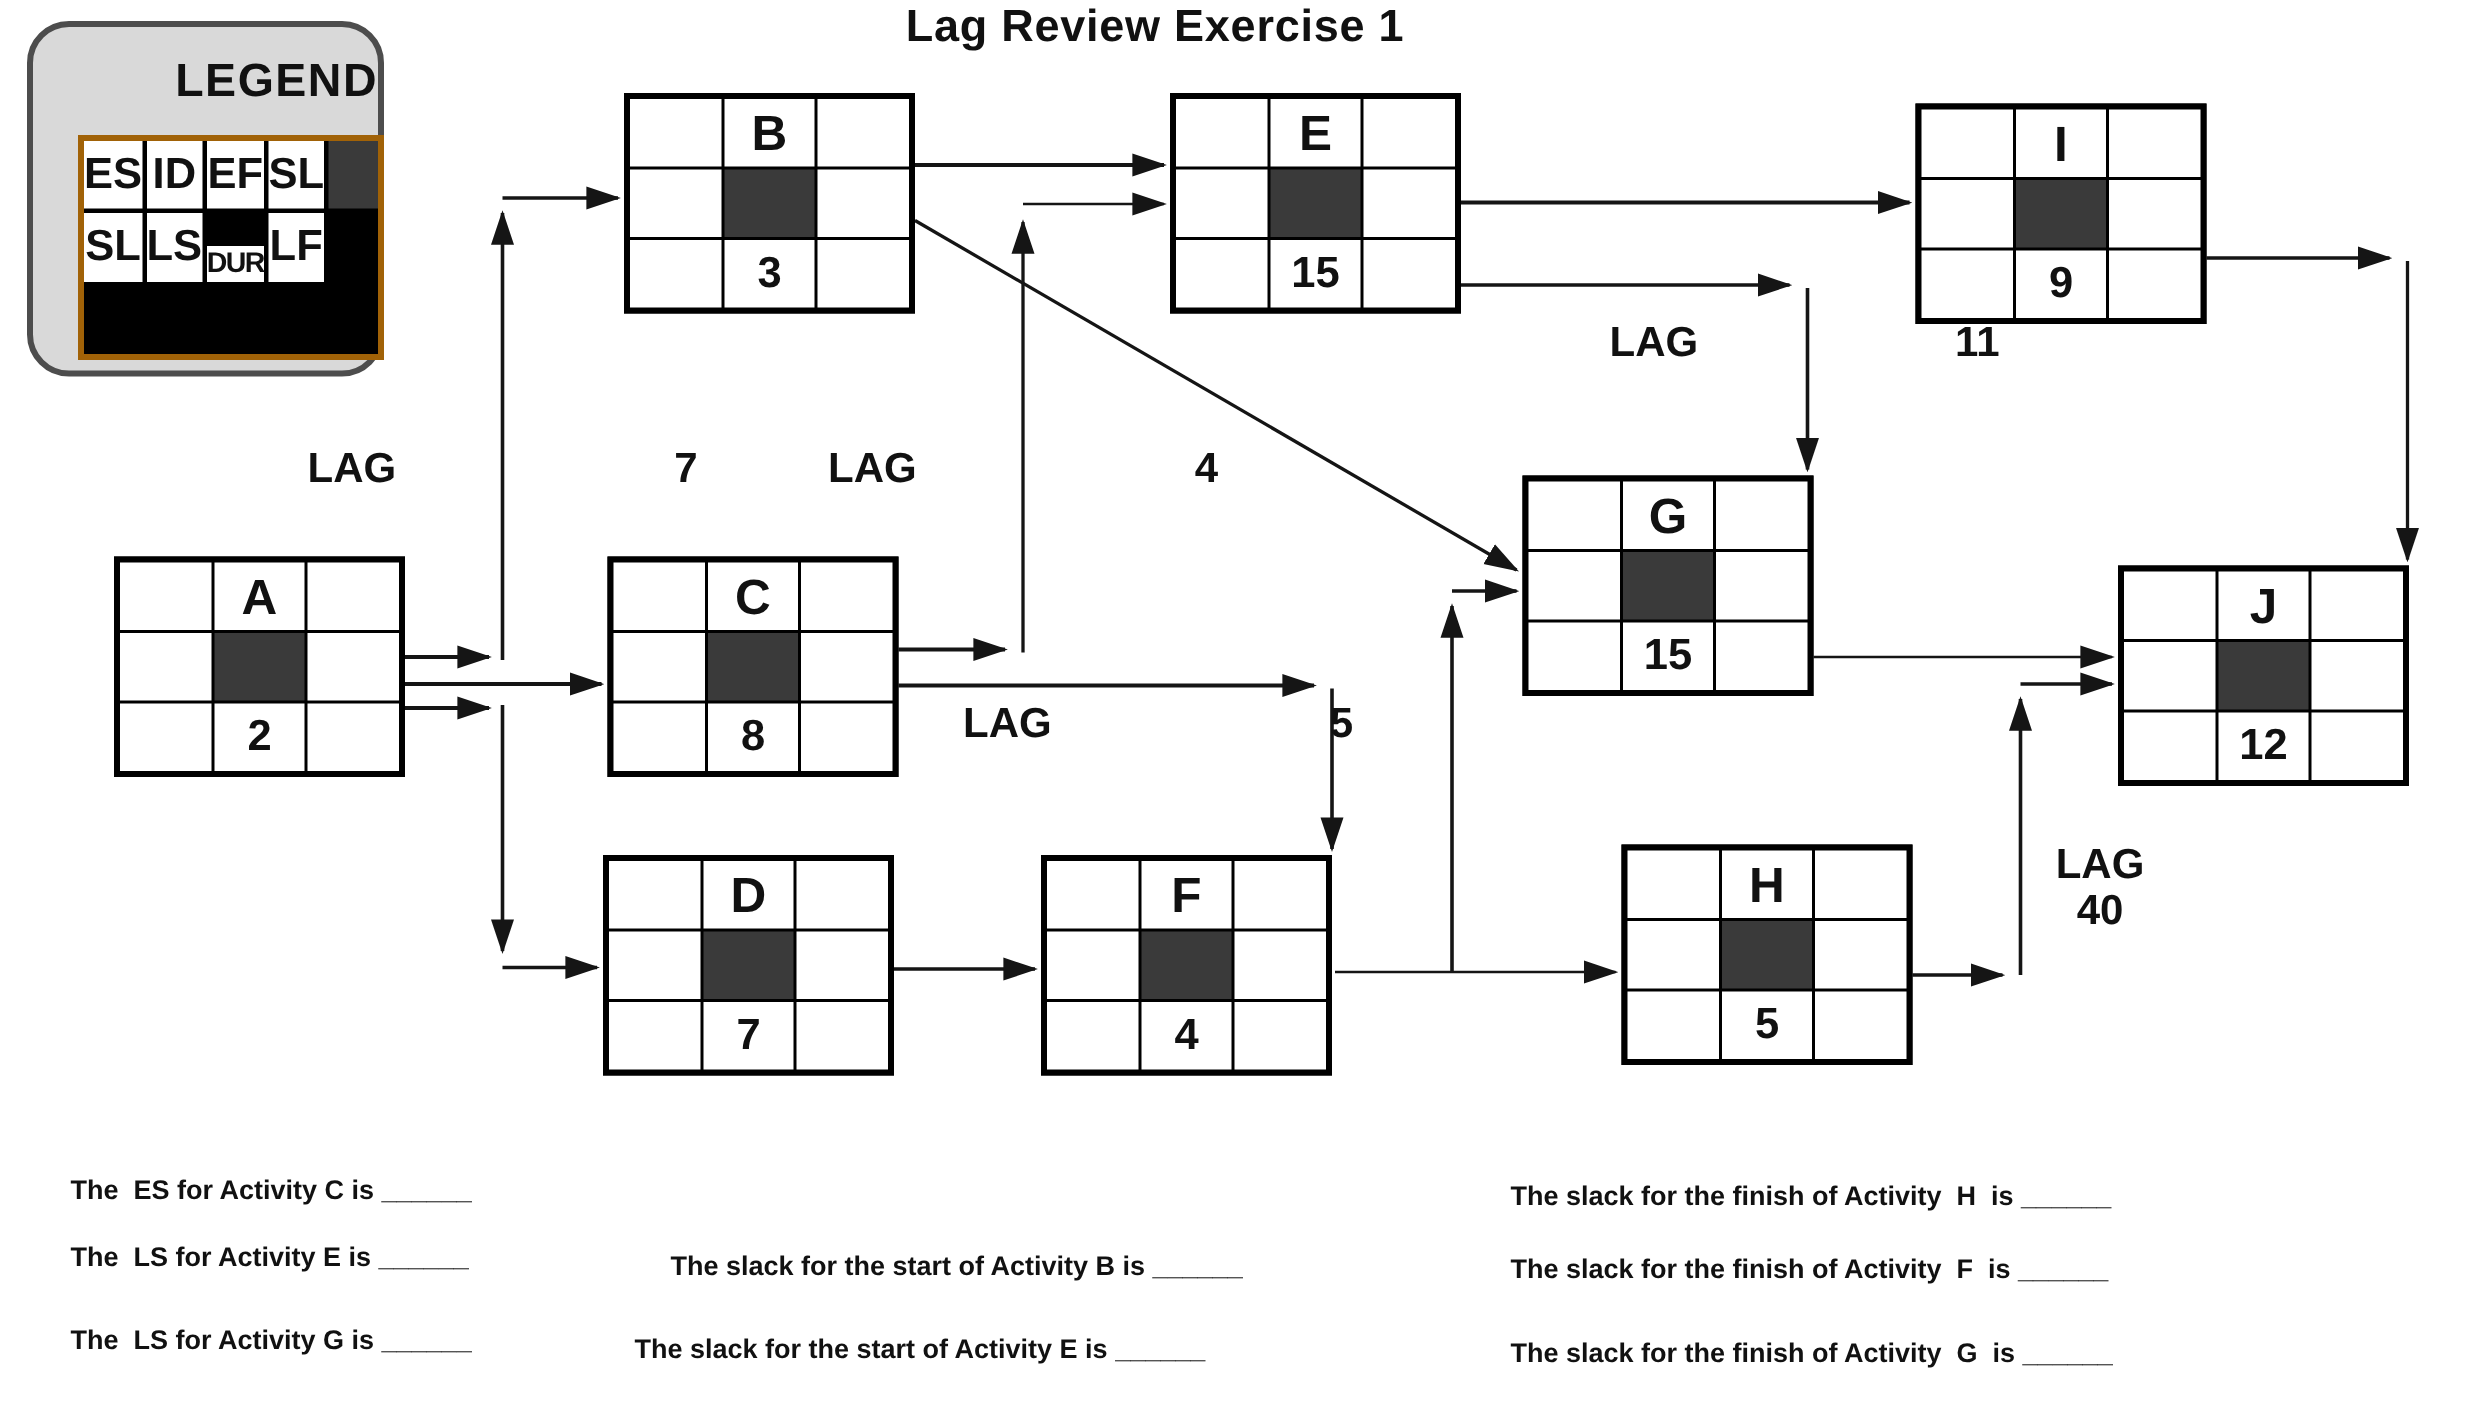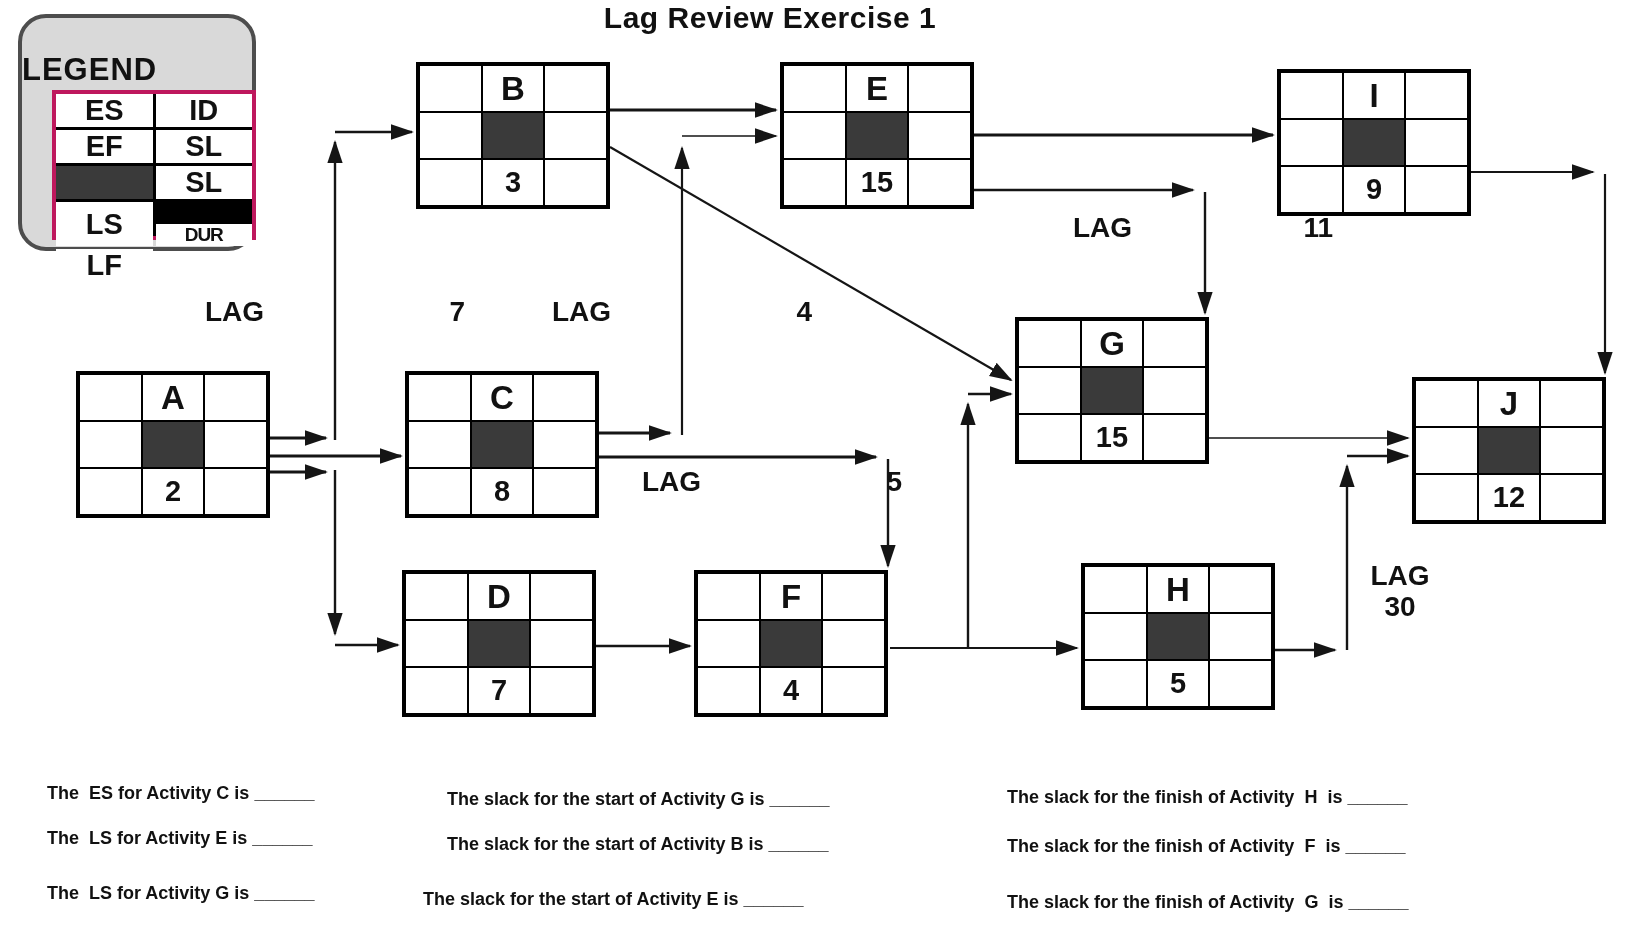--- a/index.html
+++ b/index.html
@@ -5,24 +5,24 @@
   html,body{margin:0;padding:0;background:#fff;}
   #canvas{position:relative;width:1650px;height:932px;background:#fff;overflow:hidden;
           font-family:"Liberation Sans",sans-serif;color:#111;}
   #edges{position:absolute;left:0;top:0;width:1650px;height:950px;}
   #edges line{stroke:#151515;}
   .title{position:absolute;left:0;top:1px;width:1540px;text-align:center;
          font-size:30px;font-weight:bold;letter-spacing:.5px;}
   
   .legend{position:absolute;left:18px;top:14px;width:238px;height:237px;
           background:#d9d9d9;border:4px solid #4d4d4d;border-radius:28px;box-sizing:border-box;}
-  .legend-title{text-align:left;font-size:31px;font-weight:bold;margin-top:34px;letter-spacing:1px;}
+  .legend-title{text-align:right;font-size:31px;font-weight:bold;margin-top:18px;letter-spacing:1px;}
   .legend-grid{position:absolute;left:30px;top:72px;width:196px;height:142px;
-               display:grid;grid-template-columns:repeat(2,1fr);grid-template-rows:repeat(3,1fr);
-               gap:3px;background:#000;border:4px solid #be185d;}
+               display:grid;grid-template-columns:repeat(5,1fr);grid-template-rows:repeat(3,1fr);
+               gap:3px;background:#000;border:4px solid #a16207;}
   .legend-grid .cell{background:#fff;display:flex;align-items:center;justify-content:center;
                      font-size:29px;font-weight:bold;}
   .legend-grid .dark{background:#3a3a3a;}
   .legend-grid .small{font-size:19px;letter-spacing:-1px;margin-top:22px;}
   
   .node{position:absolute;width:194px;height:147px;box-sizing:border-box;
         border:4px solid #000;background:#000;
         display:grid;grid-template-columns:repeat(3,1fr);grid-template-rows:repeat(3,1fr);gap:2px;}
   .node .cell{background:#fff;display:flex;align-items:center;justify-content:center;}
   .node .dark{background:#3a3a3a;}
@@ -254,25 +254,24 @@
   <div class="lag" style="left:642px;top:466px;width:260px;gap:14px">
     <span>LAG</span>
       <span>5</span>
   </div>
   <div class="lag" style="left:1073px;top:212px;width:260px;gap:20px">
     <span>LAG</span>
       <span>11</span>
   </div>
   <div class="lag col" style="left:1330px;top:560px;width:140px">
     <span>LAG</span>
-      <span>30</span>
+      <span>40</span>
   </div>
 
   <div class="q" style="left:47px;top:762px">The  ES for Activity C is ______</div>
-  <div class="q" style="left:447px;top:768px">The slack for the start of Activity G is ______</div>
   <div class="q" style="left:1007px;top:766px">The slack for the finish of Activity  H  is ______</div>
   <div class="q" style="left:47px;top:807px">The  LS for Activity E is ______</div>
   <div class="q" style="left:447px;top:813px">The slack for the start of Activity B is ______</div>
   <div class="q" style="left:1007px;top:815px">The slack for the finish of Activity  F  is ______</div>
   <div class="q" style="left:47px;top:862px">The  LS for Activity G is ______</div>
   <div class="q" style="left:423px;top:868px">The slack for the start of Activity E is ______</div>
   <div class="q" style="left:1007px;top:871px">The slack for the finish of Activity  G  is ______</div>
 
 </div>
 

